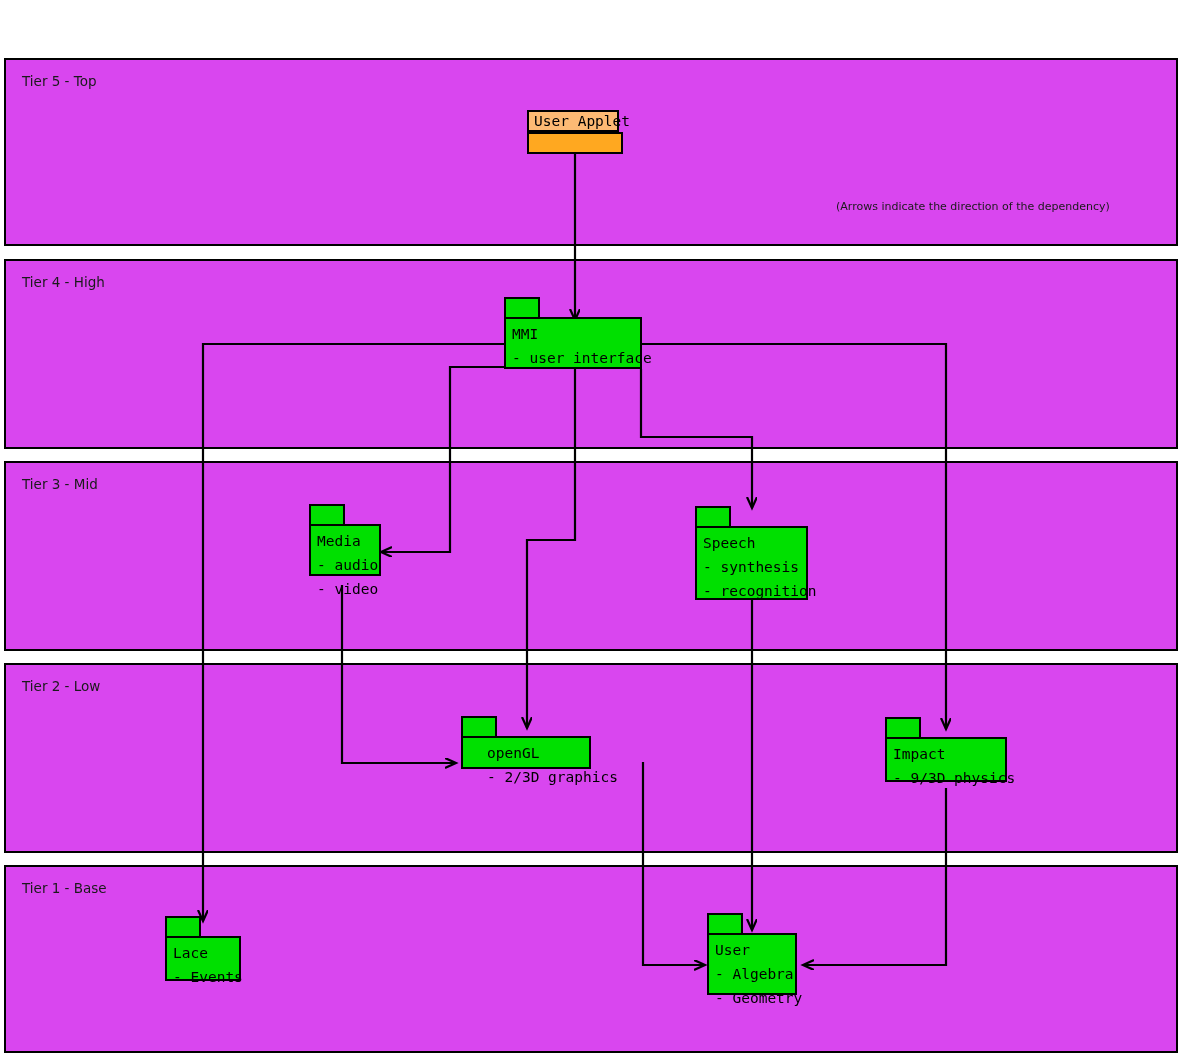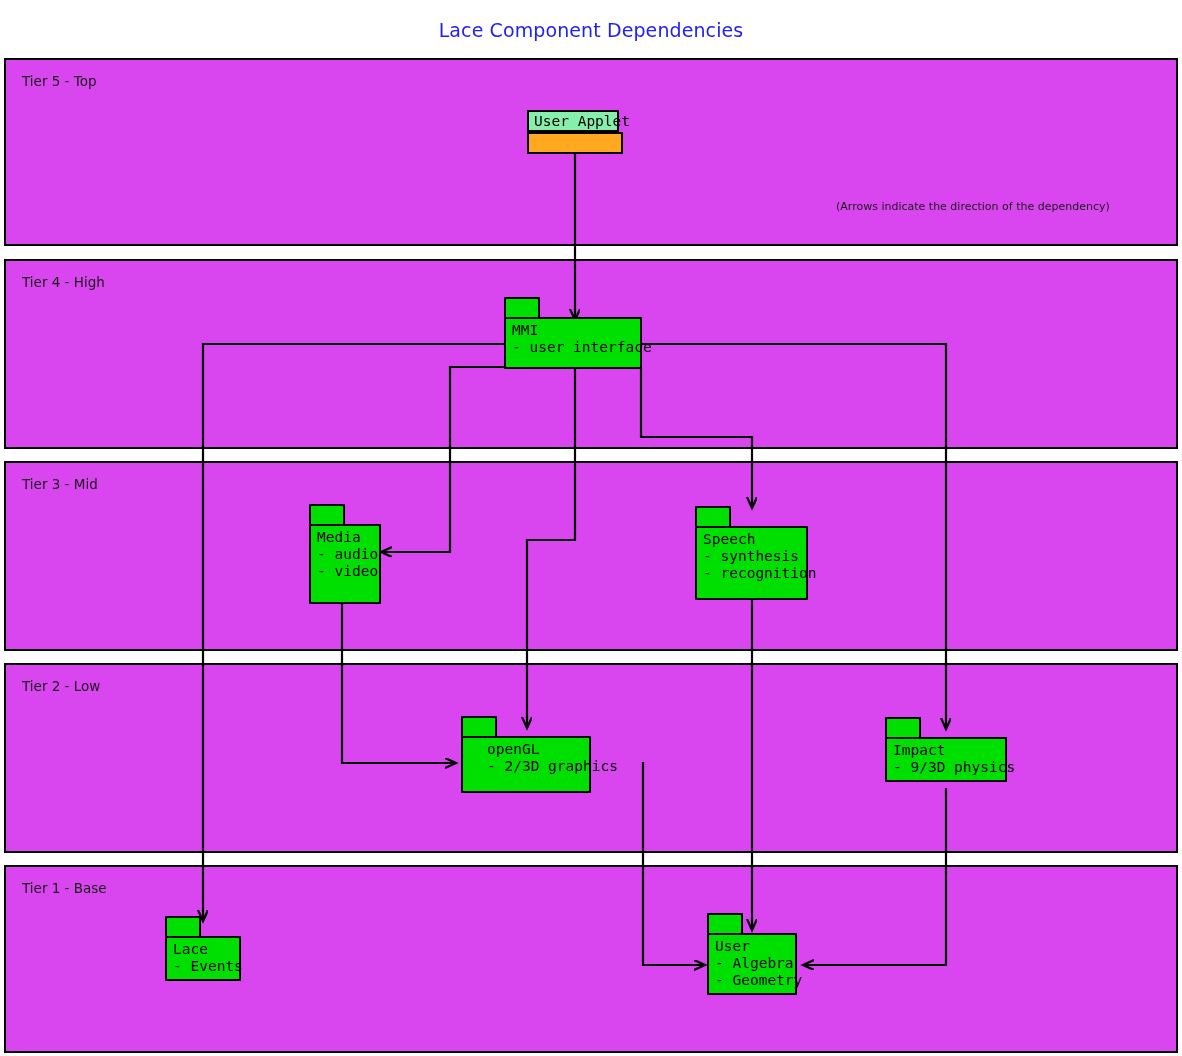--- a/index.html
+++ b/index.html
@@ -70,32 +70,32 @@
   .node .body {
     position: absolute;
     left: 0;
     top: 20px;
     box-sizing: border-box;
     border: 2px solid #000000;
     background: #00e000;
     padding: 3px 5px 4px 6px;
     font-family: "DejaVu Sans Mono", monospace;
     font-size: 14.5px;
-    line-height: 17px;
+    line-height: 24px;
     color: #000000;
     white-space: pre;
   }
   
   #node-user-applet .ua-top {
     position: absolute;
     left: 0; top: 0;
     width: 92px; height: 22px;
     box-sizing: border-box;
     border: 2px solid #000000;
-    background: #86efac;
+    background: #fdba74;
     font-family: "DejaVu Sans Mono", monospace;
     font-size: 14.5px;
     line-height: 18px;
     color: #000000;
     padding-left: 5px;
     white-space: pre;
   }
   #node-user-applet .ua-body {
     position: absolute;
     left: 0; top: 22px;
@@ -109,21 +109,20 @@
     left: 0; top: 0;
     width: 1182px; height: 1056px;
     pointer-events: none;
   }
 </style>
 </head>
 <body>
 
 <div id="stage">
 
-  <div id="diagram-title">Lace Component Dependencies</div>
 
   <div class="tier" id="tier5" style="left:4px; top:58px; width:1174px; height:188px;">
     <div class="tier-label">Tier 5 - Top</div>
   </div>
 
   <div class="tier" id="tier4" style="left:4px; top:259px; width:1174px; height:190px;">
     <div class="tier-label">Tier 4 - High</div>
   </div>
 
   <div class="tier" id="tier3" style="left:4px; top:461px; width:1174px; height:190px;">
@@ -176,35 +175,35 @@
   </div>
 
   <div class="node" id="node-mmi" style="left:504px; top:297px; width:138px; height:72px;">
     <div class="tab"></div>
     <div class="body" style="width:138px; height:52px;">MMI
 - user interface</div>
   </div>
 
   <div class="node" id="node-media" style="left:309px; top:504px; width:72px; height:82px;">
     <div class="tab"></div>
-    <div class="body" style="width:72px; height:80px;">Media
+    <div class="body" style="width:72px; height:52px;">Media
 - audio
 - video</div>
   </div>
 
   <div class="node" id="node-speech" style="left:695px; top:506px; width:113px; height:82px;">
     <div class="tab"></div>
     <div class="body" style="width:113px; height:74px;">Speech
 - synthesis
 - recognition</div>
   </div>
 
   <div class="node" id="node-opengl" style="left:461px; top:716px; width:130px; height:65px;">
     <div class="tab"></div>
-    <div class="body" style="width:130px; height:57px;padding-left:24px;">openGL
+    <div class="body" style="width:130px; height:33px;padding-left:24px;">openGL
 - 2/3D graphics</div>
   </div>
 
   <div class="node" id="node-impact" style="left:885px; top:717px; width:122px; height:65px;">
     <div class="tab"></div>
     <div class="body" style="width:122px; height:45px;">Impact
 - 9/3D physics</div>
   </div>
 
   <div class="node" id="node-lace" style="left:165px; top:916px; width:76px; height:65px;">

